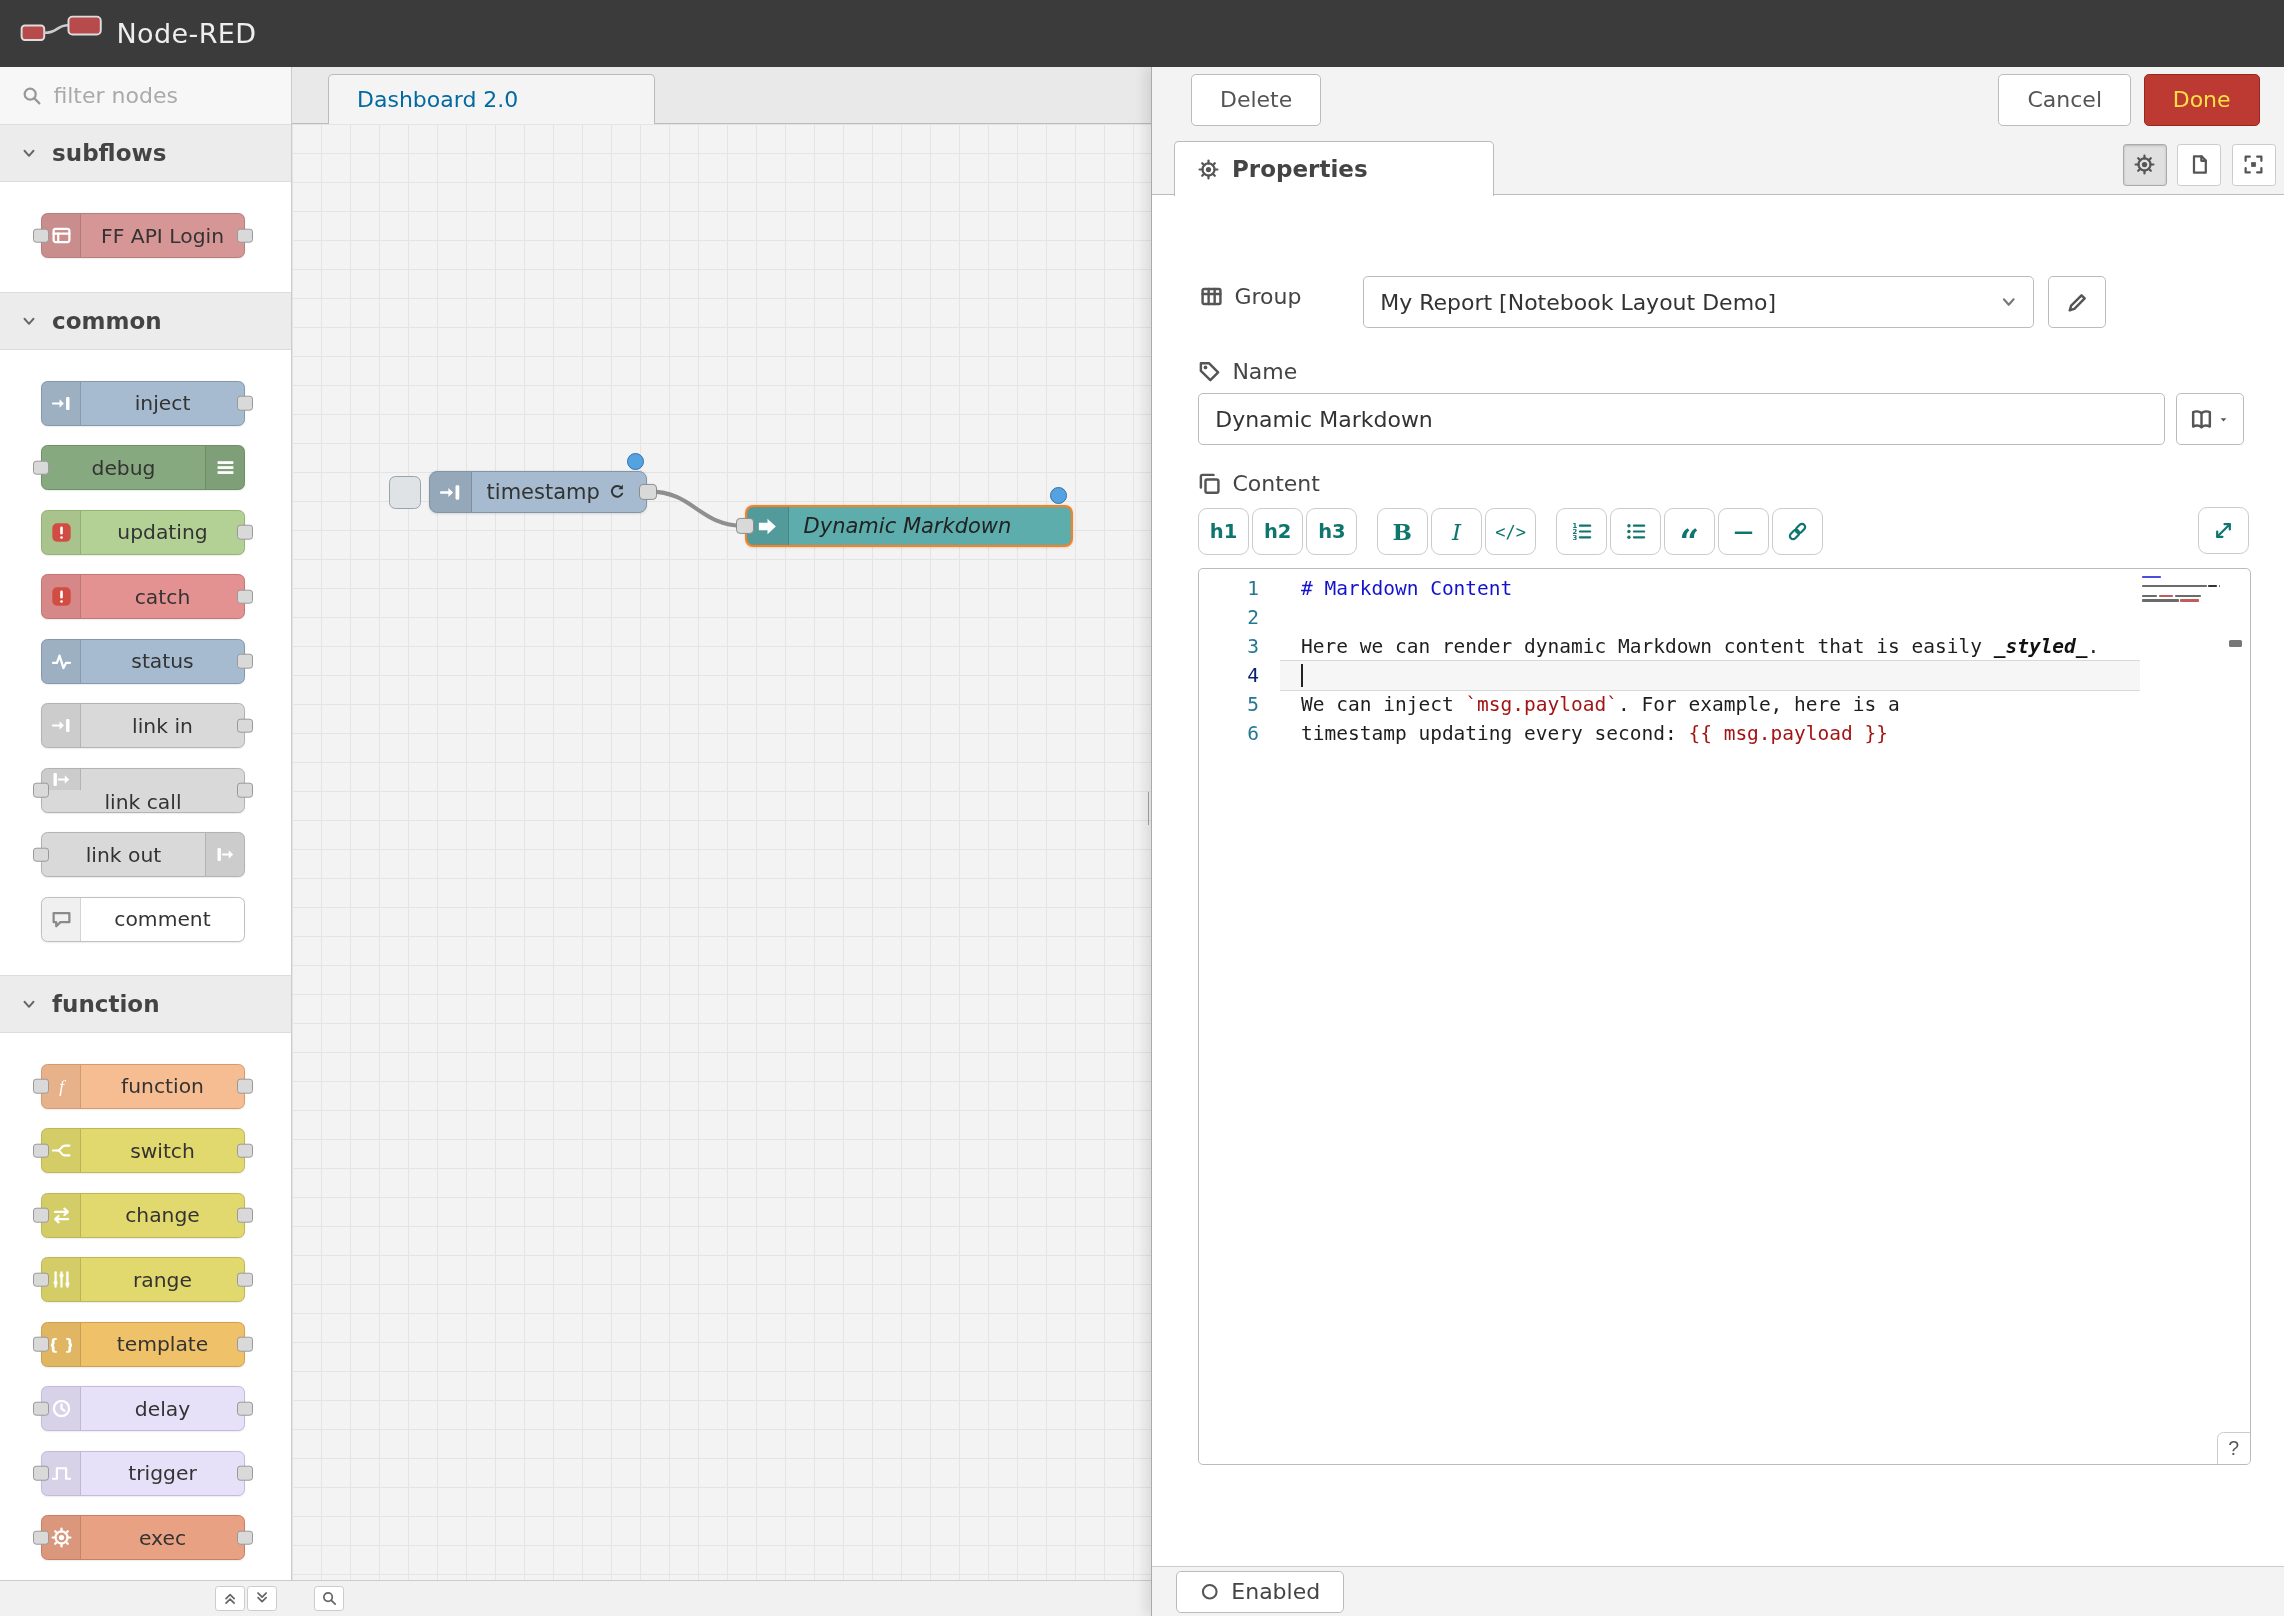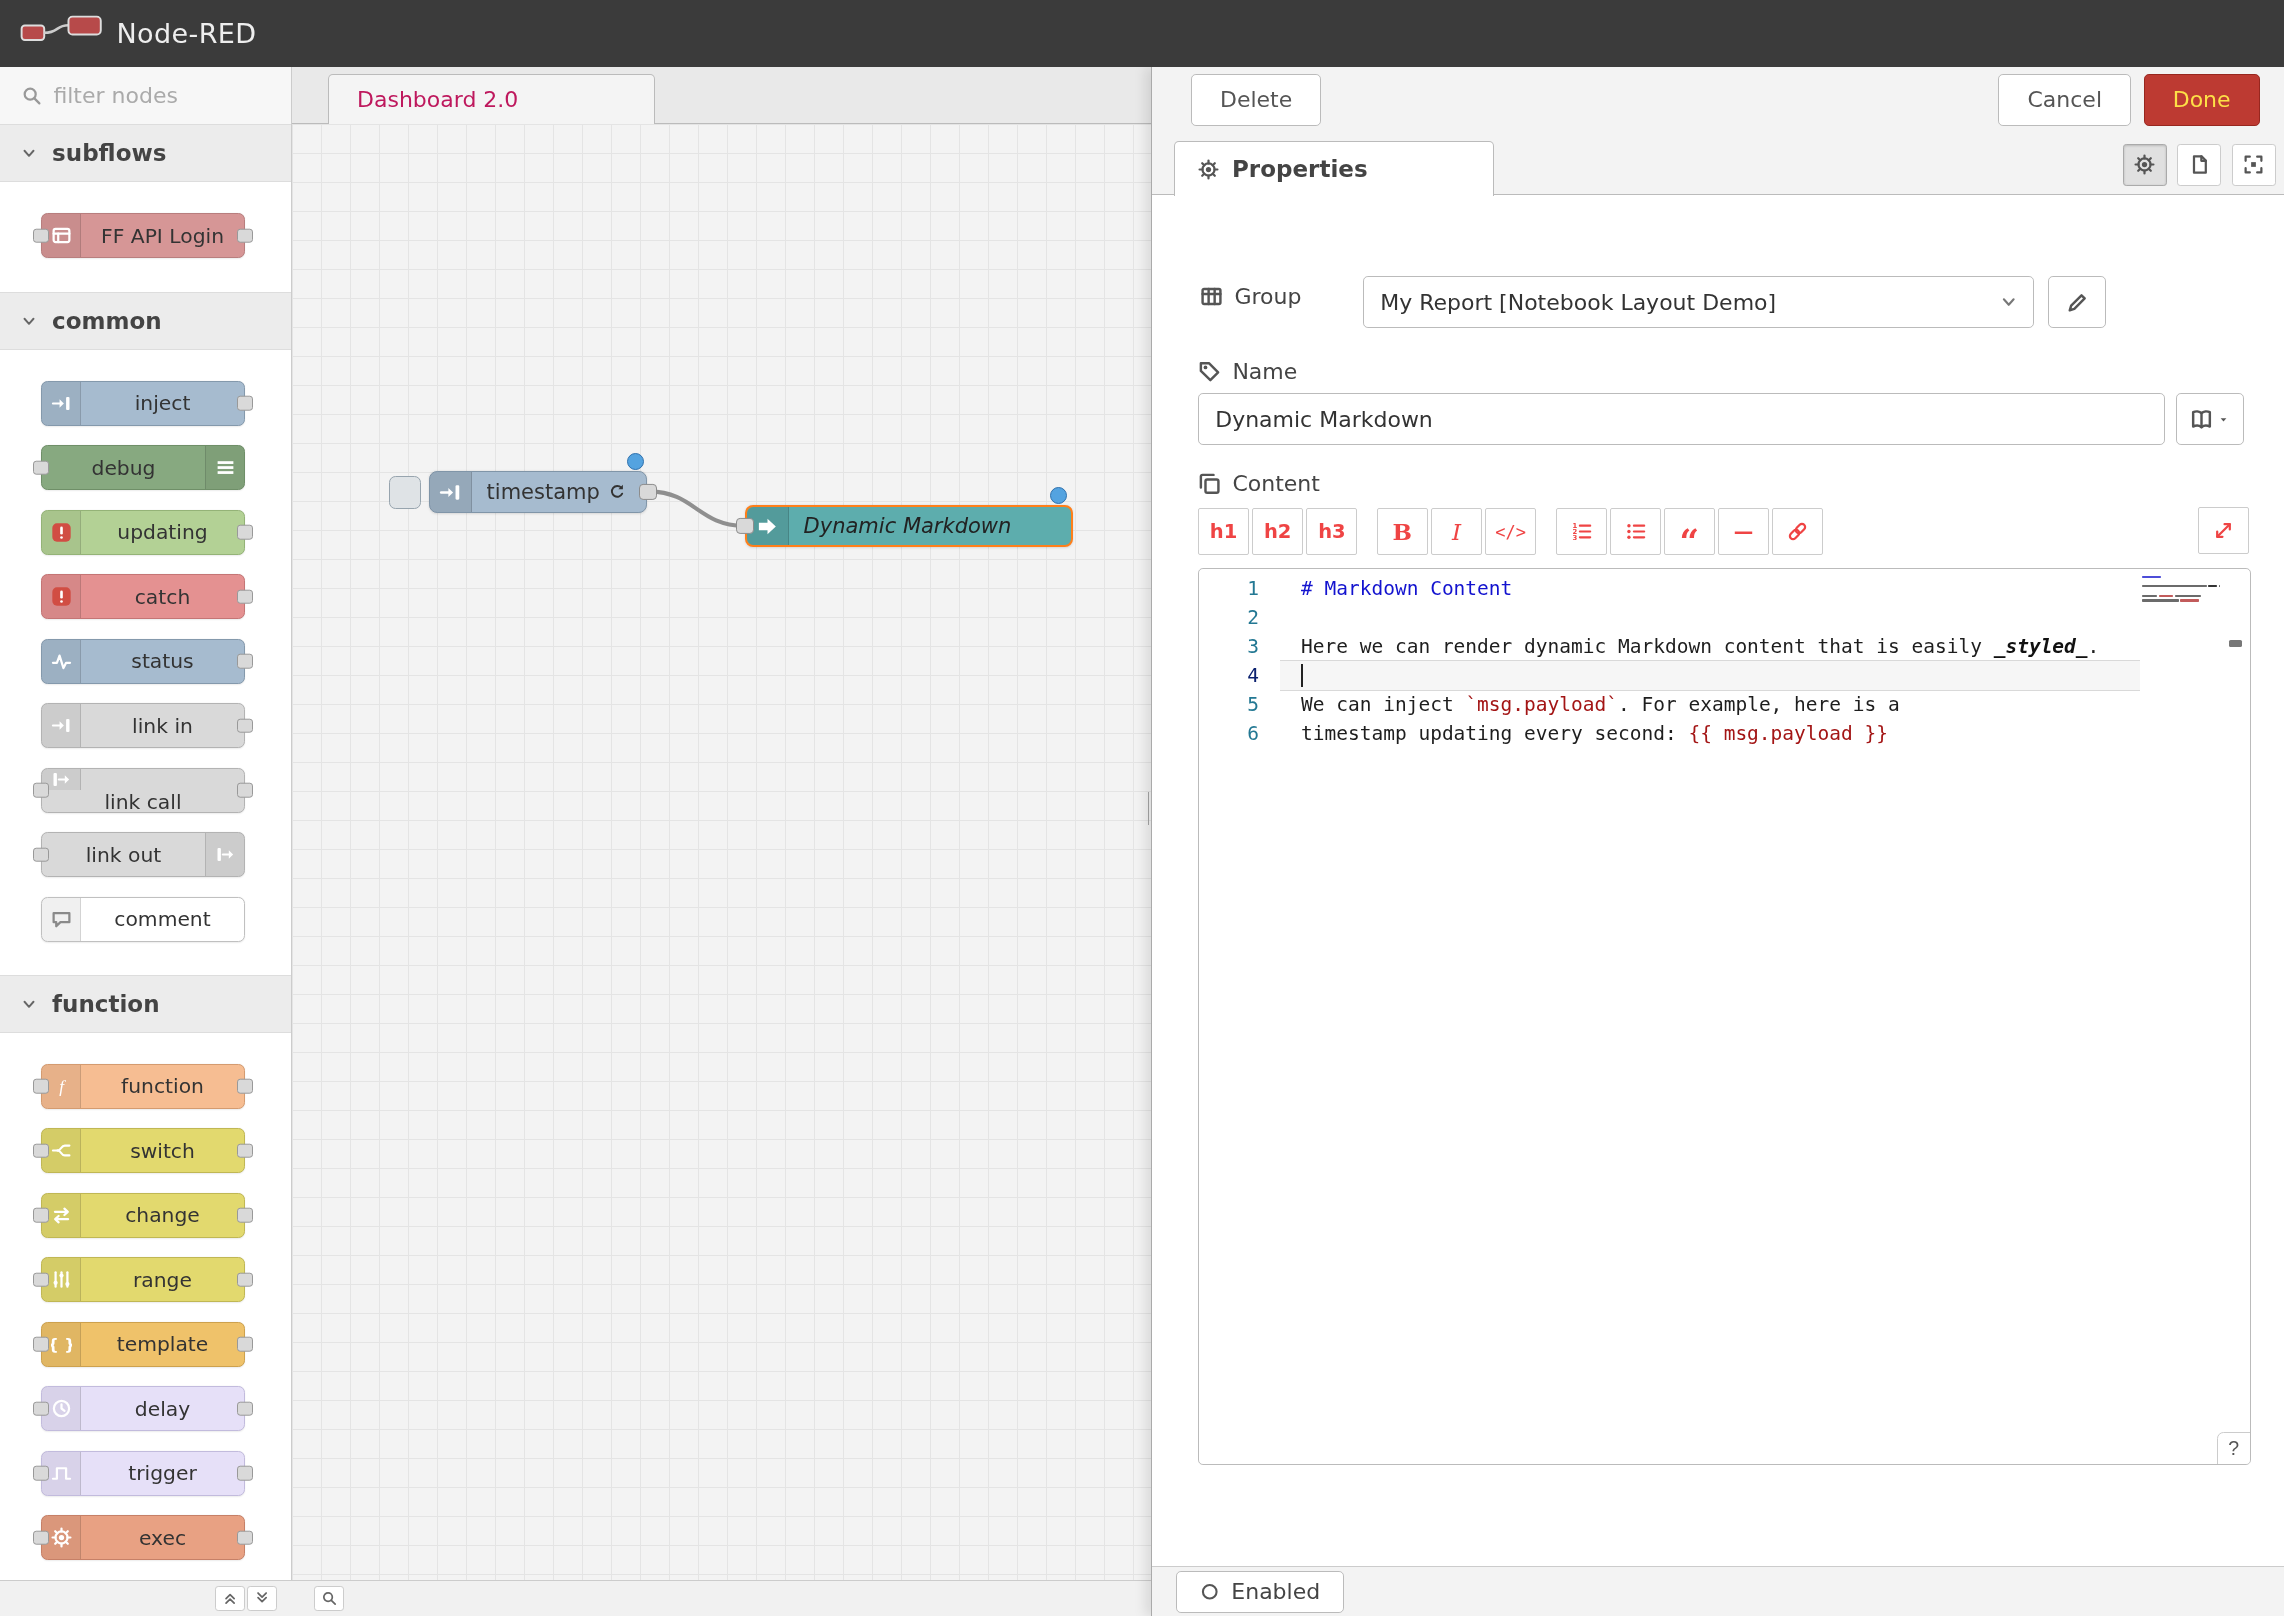--- a/index.html
+++ b/index.html
@@ -58,21 +58,21 @@
     border-radius:3.2px; top:50%; transform:translateY(-50%);
   }
   .port.in { left:-9px; } .port.out { right:-9px; }
 
   
   #workspace { position:absolute; left:292px; top:67px; width:859px; bottom:36px; }
   #tabbar { height:57px; background:#e9e9e9; border-bottom:0.8px solid #bbb; position:relative; }
   .flow-tab {
     position:absolute; left:36px; top:6.5px; width:327px; height:51px;
     background:#f4f4f4; border:0.8px solid #bbb; border-bottom:none; border-radius:4.9px 4.9px 0 0;
-    display:flex; align-items:center; padding-left:28px; font-size:22px; color:#be185d;
+    display:flex; align-items:center; padding-left:28px; font-size:22px; color:#0369a1;
   }
   #canvas {
     position:absolute; top:57px; left:0; right:0; bottom:0; background:#f3f3f3;
     background-image:linear-gradient(#e4e4e4 0.8px, transparent 0.8px),
                      linear-gradient(90deg,#e4e4e4 0.8px, transparent 0.8px);
     background-size:29px 29px;
   }
   #wire-layer { position:absolute; left:0; top:0; width:100%; height:100%; }
   .flow-node {
     position:absolute; border-radius:8.1px; display:flex; align-items:stretch;
@@ -167,23 +167,23 @@
   }
   .pencil-btn { left:896px; top:13px; width:58px; height:52px; }
   .book-btn { left:1024px; top:130px; width:68px; height:52px; }
   .name-input {
     position:absolute; left:46px; top:130px; width:967px; height:52px;
     border:0.8px solid #bbb; border-radius:4.9px; padding-left:16.2px; font-size:22px; color:#333;
     font-family:"DejaVu Sans","Liberation Sans",sans-serif;
   }
   .md-toolbar { position:absolute; left:46px; top:244px; height:49px; display:flex; align-items:center; }
   .md-btn {
-    min-width:51px; height:47px; border:0.8px solid #ccc; background:#fff; border-radius:2px;
+    min-width:51px; height:47px; border:0.8px solid #ccc; background:#fff; border-radius:9px;
     margin-right:3.2px; display:flex; align-items:center; justify-content:center;
-    font-size:19.5px; font-weight:bold; color:#ef4444; padding:0 8.1px; cursor:pointer;
+    font-size:19.5px; font-weight:bold; color:#0f766e; padding:0 8.1px; cursor:pointer;
     font-family:"DejaVu Sans","Liberation Sans",sans-serif;
   }
   .md-btn.group-start { margin-left:16.2px; }
   .s-serifb { font-family:"DejaVu Serif","Liberation Serif",serif; font-size:23px; font-weight:bold; }
   .s-serifi { font-family:"DejaVu Serif","Liberation Serif",serif; font-size:23px; font-style:italic; font-weight:normal; }
   .s-mono   { font-family:"DejaVu Sans Mono","Liberation Mono",monospace; font-size:17px; font-weight:normal; }
   .s-quote  { font-family:"DejaVu Serif","Liberation Serif",serif; font-size:34px; line-height:0; padding-top:18px; }
   .expand-btn { position:absolute; left:1046px; top:244px; width:51px; height:47px; margin:0; }
 
   .editor {

